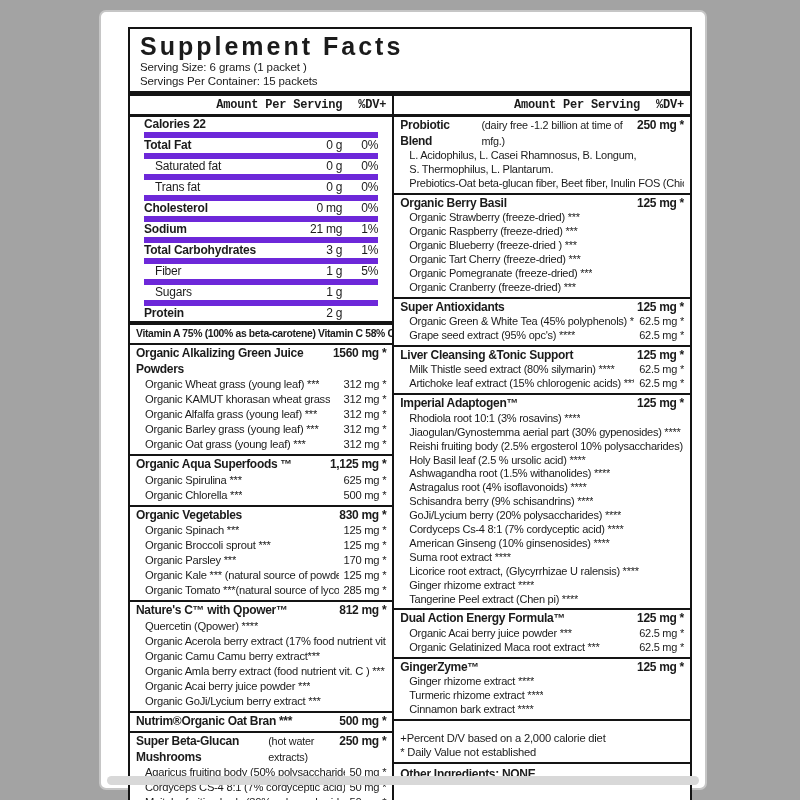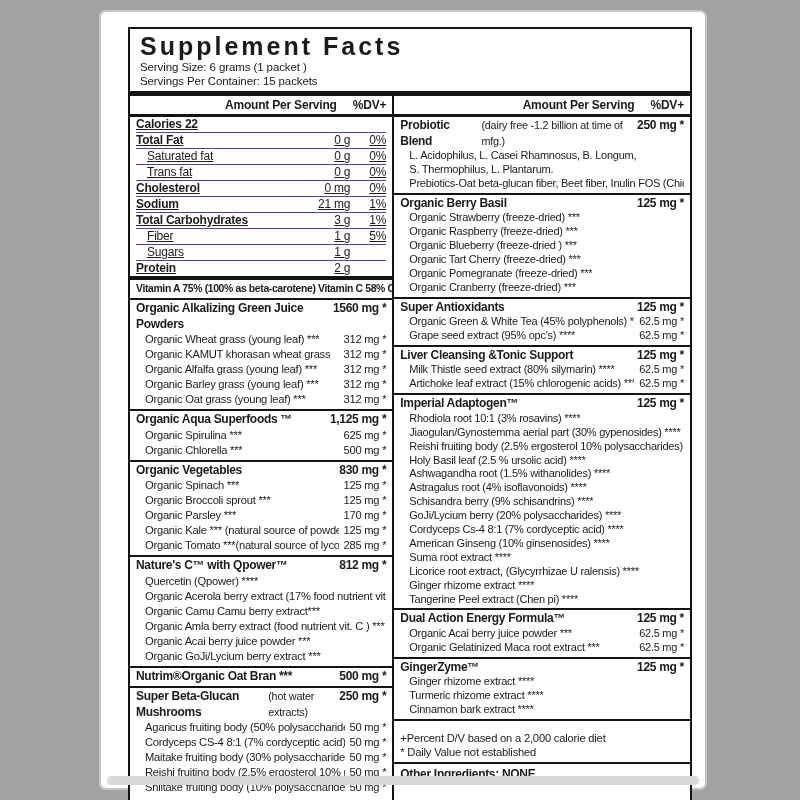--- a/index.html
+++ b/index.html
@@ -18,28 +18,28 @@
   .serving { font-size:11.5px; line-height:14px; letter-spacing:-0.1px; }
 
   .thick-bar { height:5px; background:#141414; }
 
   .columns { display:flex; align-items:stretch; }
   .col { padding:0 0 4px 0; }
   .col-left  { width:47.2%; border-right:2px solid #141414; }
   .col-right { width:52.8%; }
 
   .col-header { display:flex; justify-content:flex-end; gap:16px; font-weight:bold;
-                font-size:12px; line-height:15px; padding:2px 6px 1px 6px; letter-spacing:-0.2px; }
+                font-size:12px; line-height:15px; padding:2px 6px 1px 6px; letter-spacing:-0.2px;font-family:Liberation Mono, monospace; }
   .hline3 { height:3px; background:#141414; }
 
   
-  #nutrition { padding:0 6px;text-decoration:underline; }
+  #nutrition { padding:0 14px; }
   .nrow { display:grid; grid-template-columns:1fr 50px 36px; font-size:12px;
           line-height:15px; letter-spacing:-0.2px; align-items:baseline; }
-  .nrow + .nrow { border-top:1px solid #6d28d9; }
+  .nrow + .nrow { border-top:6px solid #6d28d9; }
   .nrow.b .nname { font-weight:bold; }
   .nrow.ind .nname { padding-left:11px; }
   .namt, .ndv { text-align:right; white-space:nowrap; }
 
   .vitline { font-size:10.4px; font-weight:bold; letter-spacing:-0.35px; line-height:14px;
              padding:2px 4px 2px 6px; border-top:4px solid #141414; white-space:nowrap; overflow:hidden; }
 
   
   .section { border-top:2.5px solid #141414; padding:1px 6px 2px 6px; }
   .col-right #right-sections .section:first-child { border-top:none; }

